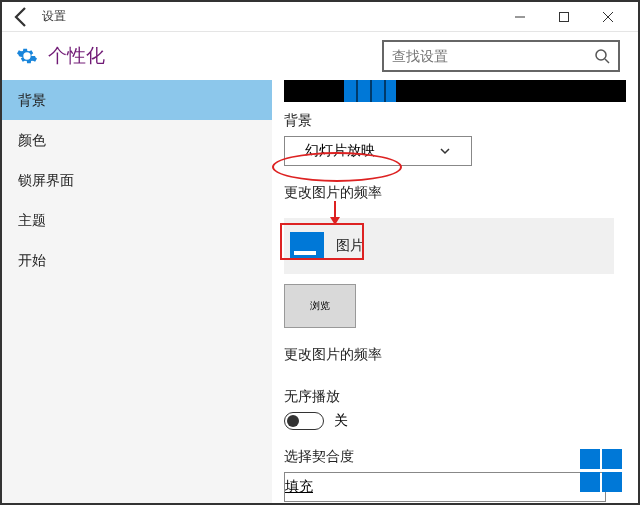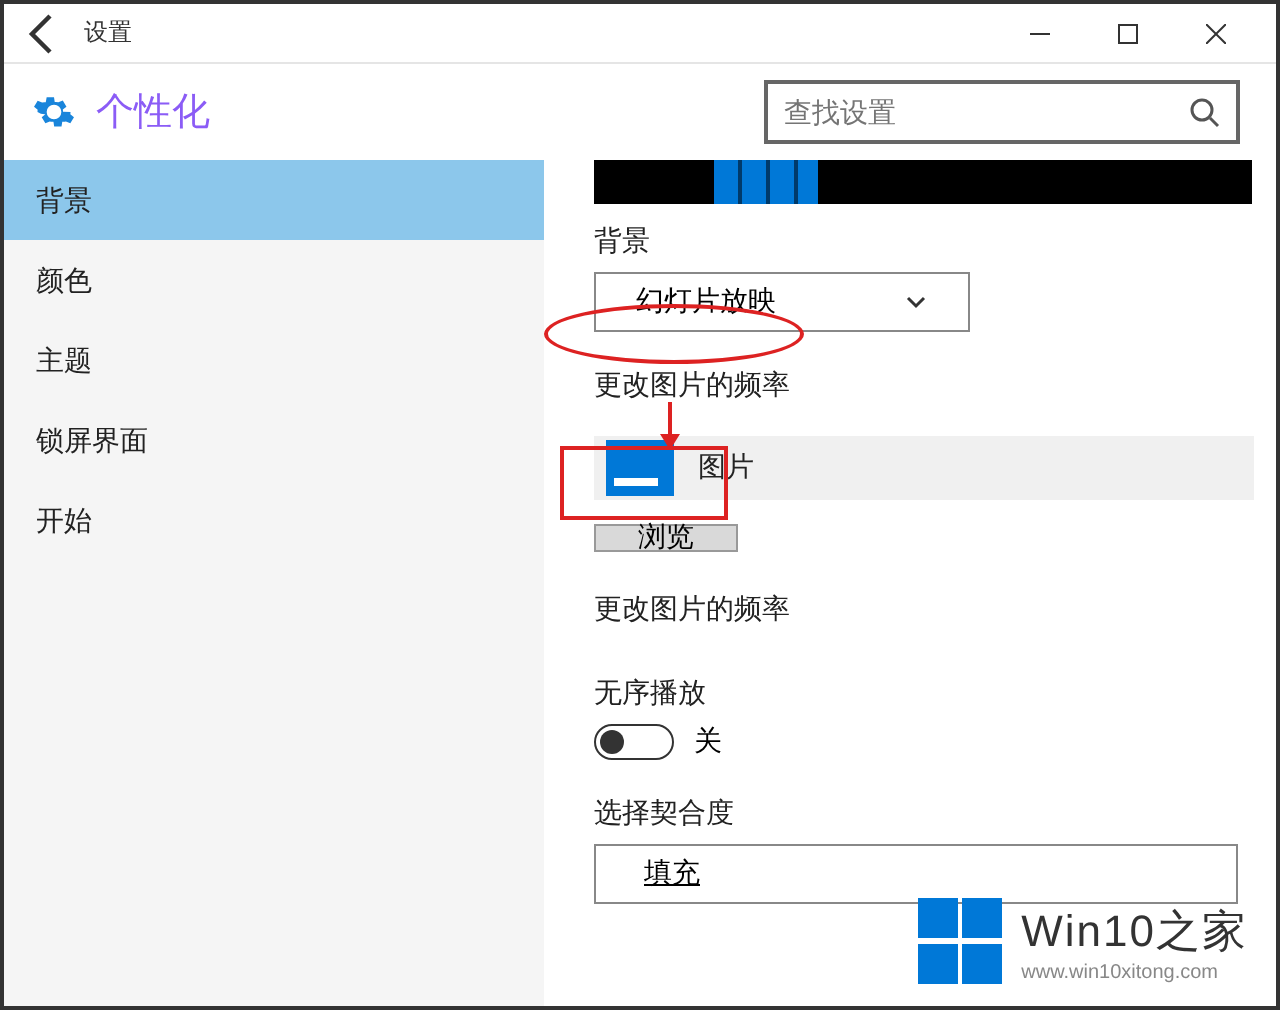--- a/index.html
+++ b/index.html
@@ -5,47 +5,47 @@
   * { box-sizing: border-box; margin: 0; padding: 0; font-family: "Microsoft YaHei", "Segoe UI", sans-serif; }
   body { width: 640px; height: 505px; background: #fff; position: relative; overflow: hidden; border: 2px solid #333; }
   .titlebar { height: 30px; display: flex; align-items: center; padding: 0 8px; border-bottom: 1px solid #e5e5e5; }
   .back-btn { width: 24px; height: 24px; display: flex; align-items: center; justify-content: center; cursor: pointer; font-size: 16px; color: #333; }
   .title-text { margin-left: 8px; font-size: 12px; color: #333; }
   .winctrl { margin-left: auto; display: flex; }
   .winbtn { width: 44px; height: 30px; display: flex; align-items: center; justify-content: center; cursor: pointer; color: #333; }
   .winbtn svg { width: 10px; height: 10px; }
   .header { height: 48px; display: flex; align-items: center; padding: 0 18px 0 14px; }
   .gear { width: 22px; height: 22px; color: #0078d7; margin-right: 10px; }
-  .page-title { font-size: 19px; font-weight: 400; color: #8b5cf6; flex: 1; }
+  .page-title { font-size: 19px; font-weight: 400; color: #701a75; flex: 1; }
   .search { width: 238px; height: 32px; border: 2px solid #666; display: flex; align-items: center; padding: 0 8px; justify-content: space-between; }
   .search input { border: none; outline: none; flex: 1; font-size: 14px; background: transparent; }
   .search-icon { width: 16px; height: 16px; color: #555; }
-  .body { display: flex; height: calc(505px - 30px - 48px - 4px); gap: 13px; }
+  .body { display: flex; height: calc(505px - 30px - 48px - 4px); }
   .sidebar { width: 270px; background: #f5f5f5; }
   .side-item { height: 40px; line-height: 40px; padding-left: 16px; font-size: 14px; color: #222; cursor: pointer; }
   .side-item.active { background: #8cc7eb; }
   .content { flex: 1; padding: 0 12px 0 12px; overflow: hidden; position: relative; }
   .preview-strip { height: 22px; background: #000; margin: 0 0 10px 0; position: relative; }
   .preview-strip::after { content: ""; position: absolute; left: 60px; top: 0; width: 52px; height: 100%; background: linear-gradient(90deg, #0078d7 0 12px, #003a6a 12px 14px, #0078d7 14px 26px, #003a6a 26px 28px, #0078d7 28px 40px, #003a6a 40px 42px, #0078d7 42px 52px); }
   .sect-label { font-size: 14px; color: #222; margin-bottom: 6px; }
   .dropdown { height: 30px; border: 1px solid #888; display: inline-flex; align-items: center; padding: 0 20px; min-width: 188px; font-size: 14px; background: #fff; justify-content: space-between; cursor: pointer; }
   .dropdown .chev { margin-left: 12px; }
-  .album-row { display: flex; align-items: center; background: #f0f0f0; height: 32px; padding: 0 6px; width: 330px; }
+  .album-row { display: flex; align-items: center; background: #f0f0f0; height: 56px; padding: 0 6px; width: 330px; }
   .album-icon { width: 34px; height: 28px; background: #0078d7; position: relative; margin-right: 12px; }
   .album-icon::after { content: ""; position: absolute; left: 4px; bottom: 5px; width: 22px; height: 4px; background: #fff; }
   .album-name { font-size: 14px; color: #222; }
-  .browse-btn { width: 72px; height: 14px; border: 1px solid #999; background: #d9d9d9; font-size: 14px; display: inline-flex; align-items: center; justify-content: center; cursor: pointer; }
+  .browse-btn { width: 72px; height: 44px; border: 1px solid #999; background: #d9d9d9; font-size: 10px; display: inline-flex; align-items: center; justify-content: center; cursor: pointer; }
   .highlight-ellipse { border: 2px solid #d22; border-radius: 50%; width: 130px; height: 30px; position: absolute; left: 270px; top: 150px; pointer-events: none; }
   .highlight-box { border: 2px solid #d22; position: absolute; left: 278px; top: 221px; width: 84px; height: 37px; pointer-events: none; }
   .arrow { position: absolute; left: 332px; top: 199px; width: 2px; height: 22px; background: #d22; pointer-events: none; }
   .arrow::after { content: ""; position: absolute; left: -4px; bottom: -2px; border-left: 5px solid transparent; border-right: 5px solid transparent; border-top: 8px solid #d22; }
   .toggle { width: 40px; height: 18px; border: 1px solid #333; border-radius: 9px; display: inline-flex; align-items: center; padding: 0 2px; cursor: pointer; background: #fff; }
   .toggle .knob { width: 12px; height: 12px; background: #333; border-radius: 50%; }
   .toggle-row { display: flex; align-items: center; gap: 10px; }
-  .fit-box { border: 1px solid #888; height: 30px; width: 322px; padding: 0 24px; display: flex; align-items: center; font-size: 14px; text-decoration: underline; }
+  .fit-box { border: 1px solid #888; height: 30px; width: 322px; padding: 0 0; display: flex; align-items: center; font-size: 14px; text-decoration: underline; }
   .spacer { height: 18px; }
   .sm-spacer { height: 10px; }
   .watermark { position: absolute; right: 14px; bottom: 10px; display: flex; align-items: center; gap: 8px; pointer-events: none; }
   .wm-logo { display: flex; flex-wrap: wrap; width: 44px; height: 44px; gap: 2px; }
   .wm-logo div { width: 20px; height: 20px; background: #0078d7; }
   .wm-text { display: flex; flex-direction: column; }
   .wm-main { font-size: 22px; color: #333; font-weight: 500; letter-spacing: 1px; }
   .wm-sub { font-size: 10px; color: #888; }
   .chev { width: 12px; height: 12px; }
 </style>
@@ -90,22 +90,22 @@
         <circle cx="7" cy="7" r="5" stroke="currentColor" fill="none" stroke-width="1.5"></circle>
         <line x1="11" y1="11" x2="15" y2="15" stroke="currentColor" stroke-width="1.5"></line>
       </svg>
   </div>
 </div>
 
 <div class="body">
   <div class="sidebar">
     <div class="side-item active">背景</div>
     <div class="side-item">颜色</div>
+    <div class="side-item">锁屏界面</div>
     <div class="side-item">主题</div>
-    <div class="side-item">锁屏界面</div>
     <div class="side-item">开始</div>
   </div>
 
   <div class="content">
     <div class="preview-strip"></div>
 
     <div class="sect-label">背景</div>
     <div class="dropdown">
       <span>幻灯片放映</span>
       <svg class="chev" viewBox="0 0 12 12">
@@ -147,17 +147,13 @@
 <div class="arrow"></div>
 <div class="highlight-box"></div>
 
 <div class="watermark">
   <div class="wm-logo">
       <div></div>
       <div></div>
       <div></div>
       <div></div>
     </div>
-  <div class="wm-text">
-    <div class="wm-main">Win10之家</div>
-    <div class="wm-sub">www.win10xitong.com</div>
-  </div>
 </div>
 
 </body></html>

